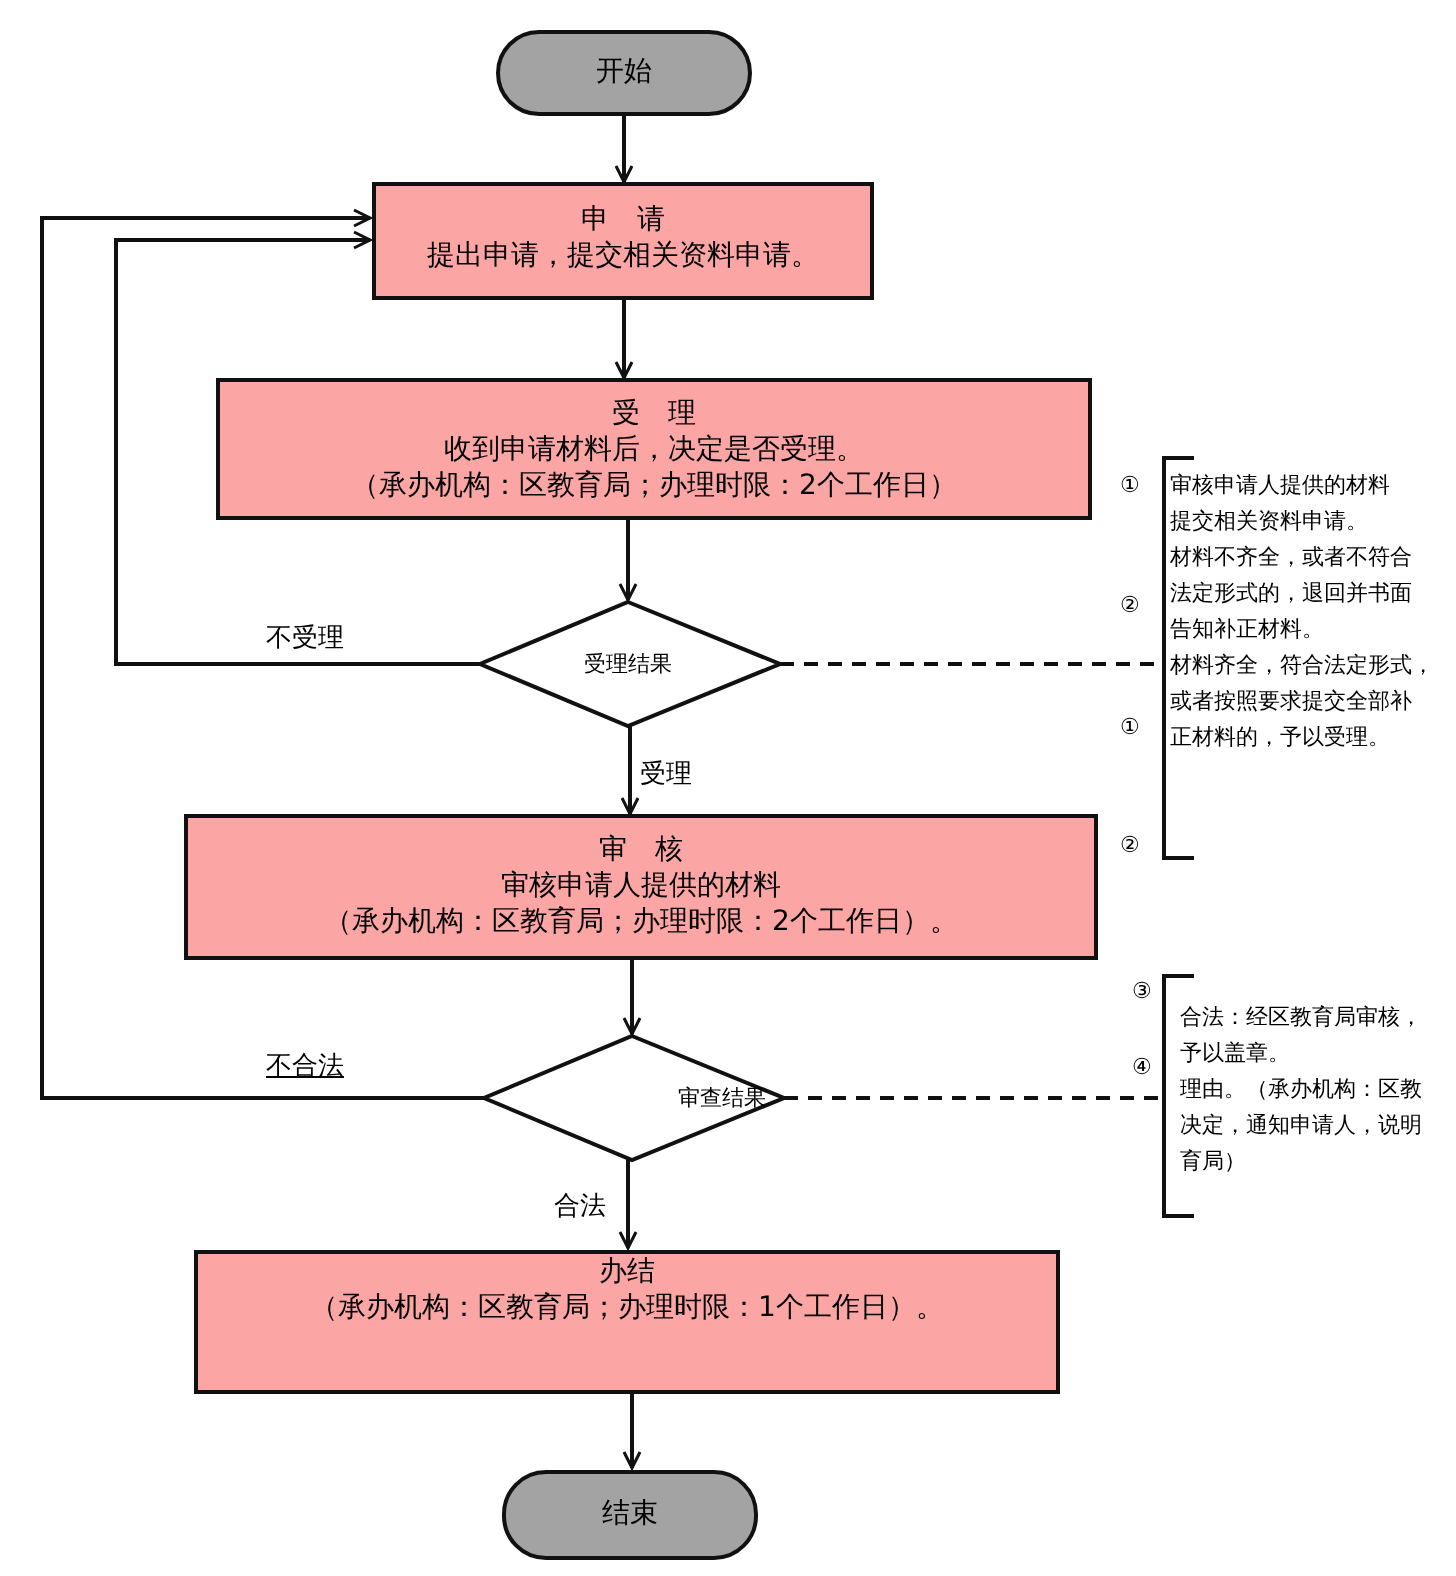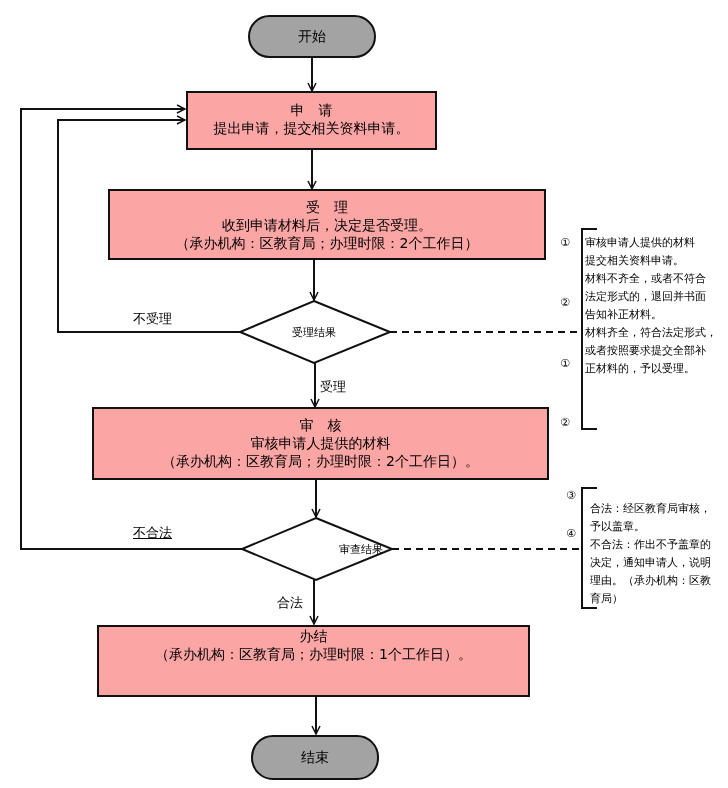--- a/index.html
+++ b/index.html
@@ -96,17 +96,16 @@
   <div>或者按照要求提交全部补</div>
   <div>正材料的，予以受理。</div>
 </div>
 
 <div class="num" style="left:566px;top:489px;">③</div>
 <div class="num" style="left:566px;top:527px;">④</div>
 
 <div class="note" style="left:590px;top:500px;width:138px;">
   <div>合法：经区教育局审核，</div>
   <div>予以盖章。</div>
-  <div>不合法：作出不予盖章的</div>
+  <div>理由。（承办机构：区教</div>
   <div>决定，通知申请人，说明</div>
-  <div>理由。（承办机构：区教</div>
   <div>育局）</div>
 </div>
 
 </body></html>

